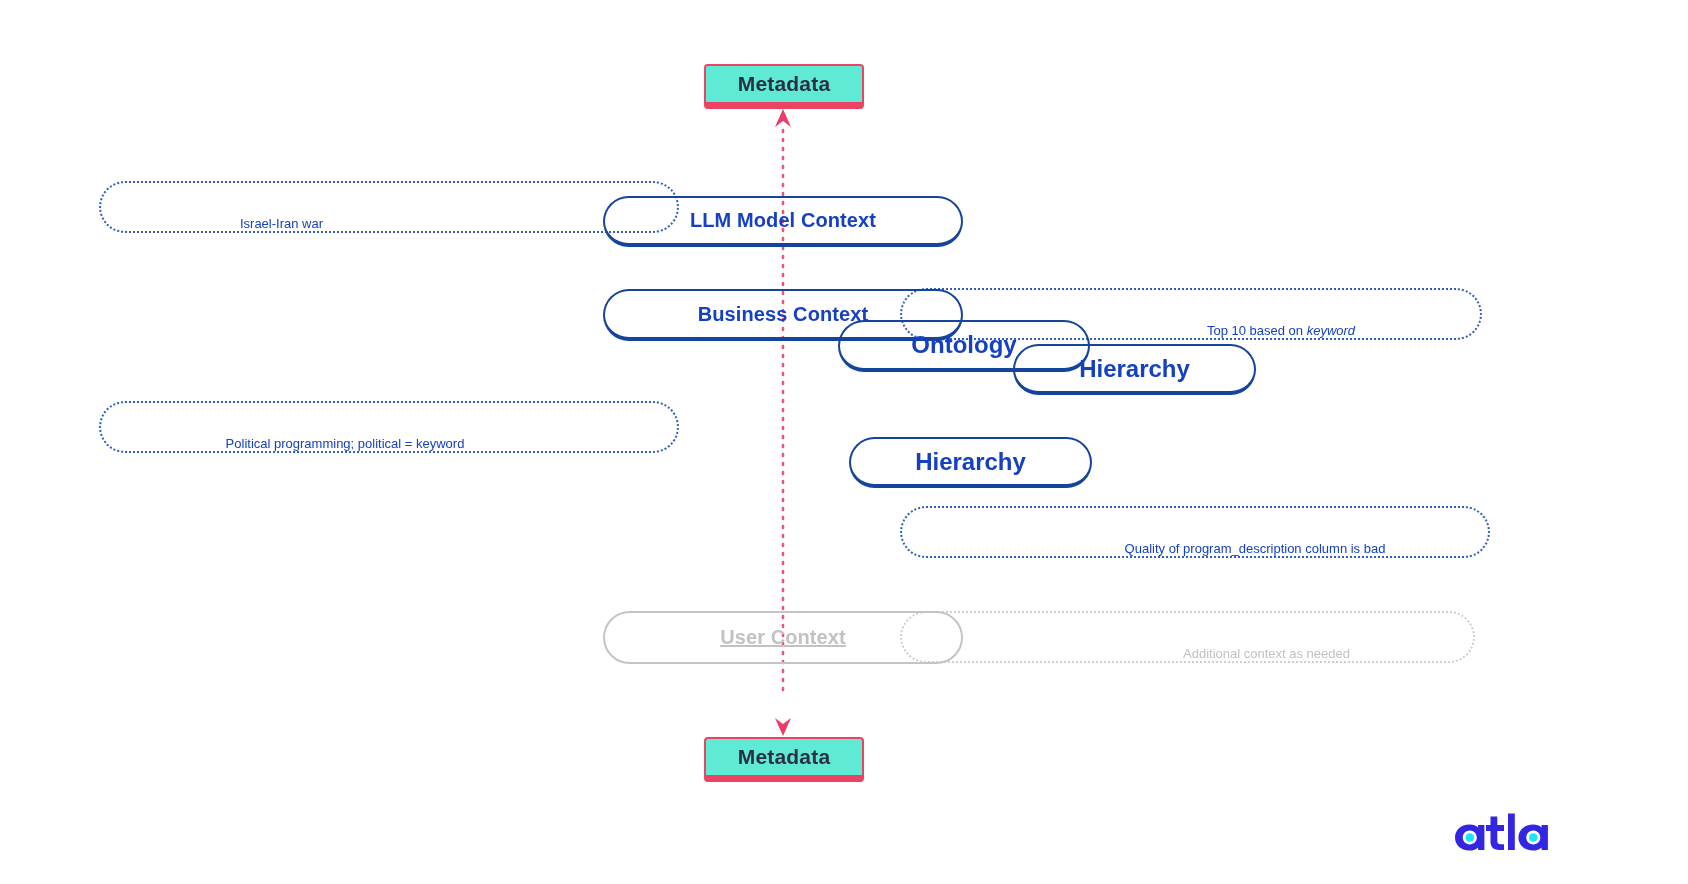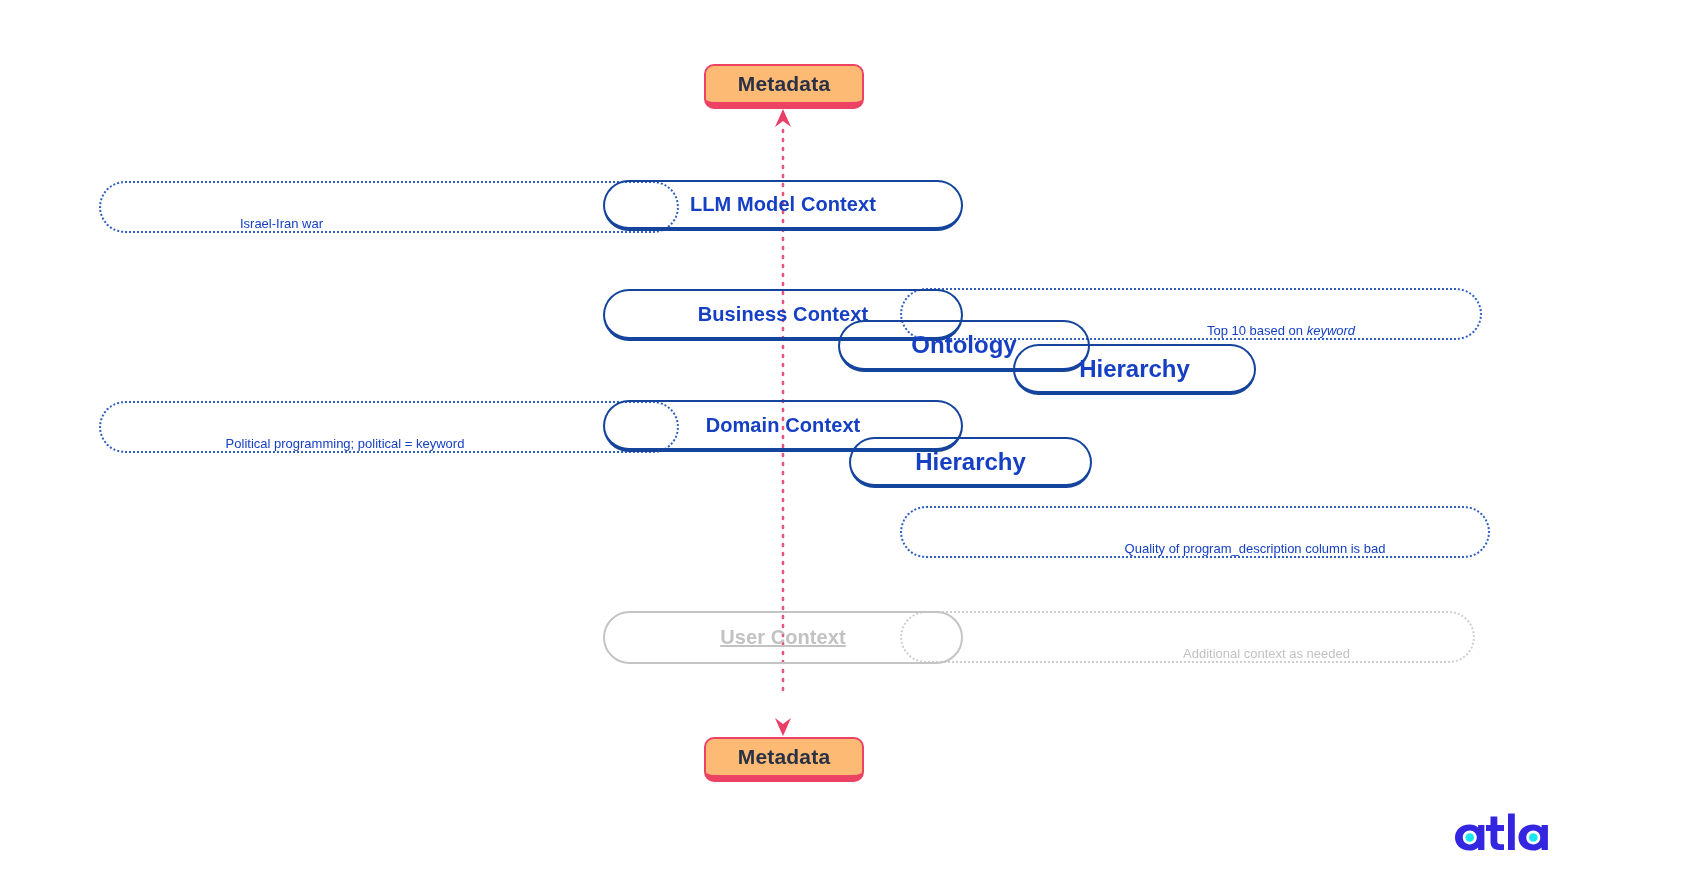--- a/index.html
+++ b/index.html
@@ -21,24 +21,24 @@
     overflow: hidden;
   }
 
   
   .metadata-pill {
     position: absolute;
     box-sizing: border-box;
     display: flex;
     align-items: center;
     justify-content: center;
-    background: #fdba74;
+    background: #5eead4;
     border: 2.5px solid #ec4365;
     border-bottom-width: 7px;
-    border-radius: 10px;
+    border-radius: 4px;
     color: #2a3145;
     font-size: 21px;
     font-weight: bold;
     letter-spacing: 0.2px;
   }
 
   
   .ctx-pill {
     position: absolute;
     box-sizing: border-box;
@@ -134,42 +134,39 @@
     <path d="M783 736 L791 718 L783 724 L775 718 Z" fill="#ea3e67"></path>
   </svg>
 
   <div class="metadata-pill" style="left:704px; top:64px; width:160px; height:45px;">
     <span>Metadata</span>
   </div>
 
   <div class="note-box" style="left:99px; top:181px; width:580px; height:52px;">
     <span style="margin-right:215px;">Israel-Iran war</span>
   </div>
-  <div class="ctx-pill" style="left:603px; top:180px; width:360px; height:51px;">
+  <div class="ctx-pill" style="left:603px; top:196px; width:360px; height:51px;">
     <span>LLM Model Context</span>
   </div>
 
   <div class="note-box" style="left:900px; top:288px; width:582px; height:52px;">
     <span style="margin-left:180px;"><span>Top 10 based on </span><em>keyword</em></span>
   </div>
   <div class="ctx-pill" style="left:603px; top:289px; width:360px; height:52px;">
     <span>Business Context</span>
   </div>
   <div class="sub-pill" style="left:838px; top:320px; width:252px; height:52px;">
     <span>Ontology</span>
   </div>
   <div class="sub-pill" style="left:1013px; top:344px; width:243px; height:51px;">
     <span>Hierarchy</span>
   </div>
 
   <div class="note-box" style="left:99px; top:401px; width:580px; height:52px;">
     <span style="margin-right:104px;padding-left:16px;">Political programming; political = keyword</span>
-  </div>
-  <div class="ctx-pill" style="left:603px; top:400px; width:360px; height:52px;">
-    <span>Domain Context</span>
   </div>
   <div class="sub-pill" style="left:849px; top:437px; width:243px; height:51px;">
     <span>Hierarchy</span>
   </div>
 
   <div class="note-box" style="left:900px; top:506px; width:590px; height:52px;">
     <span style="margin-left:120px;">Quality of program_description column is bad</span>
   </div>
 
   <div class="note-box muted" style="left:900px; top:611px; width:575px; height:52px;">

